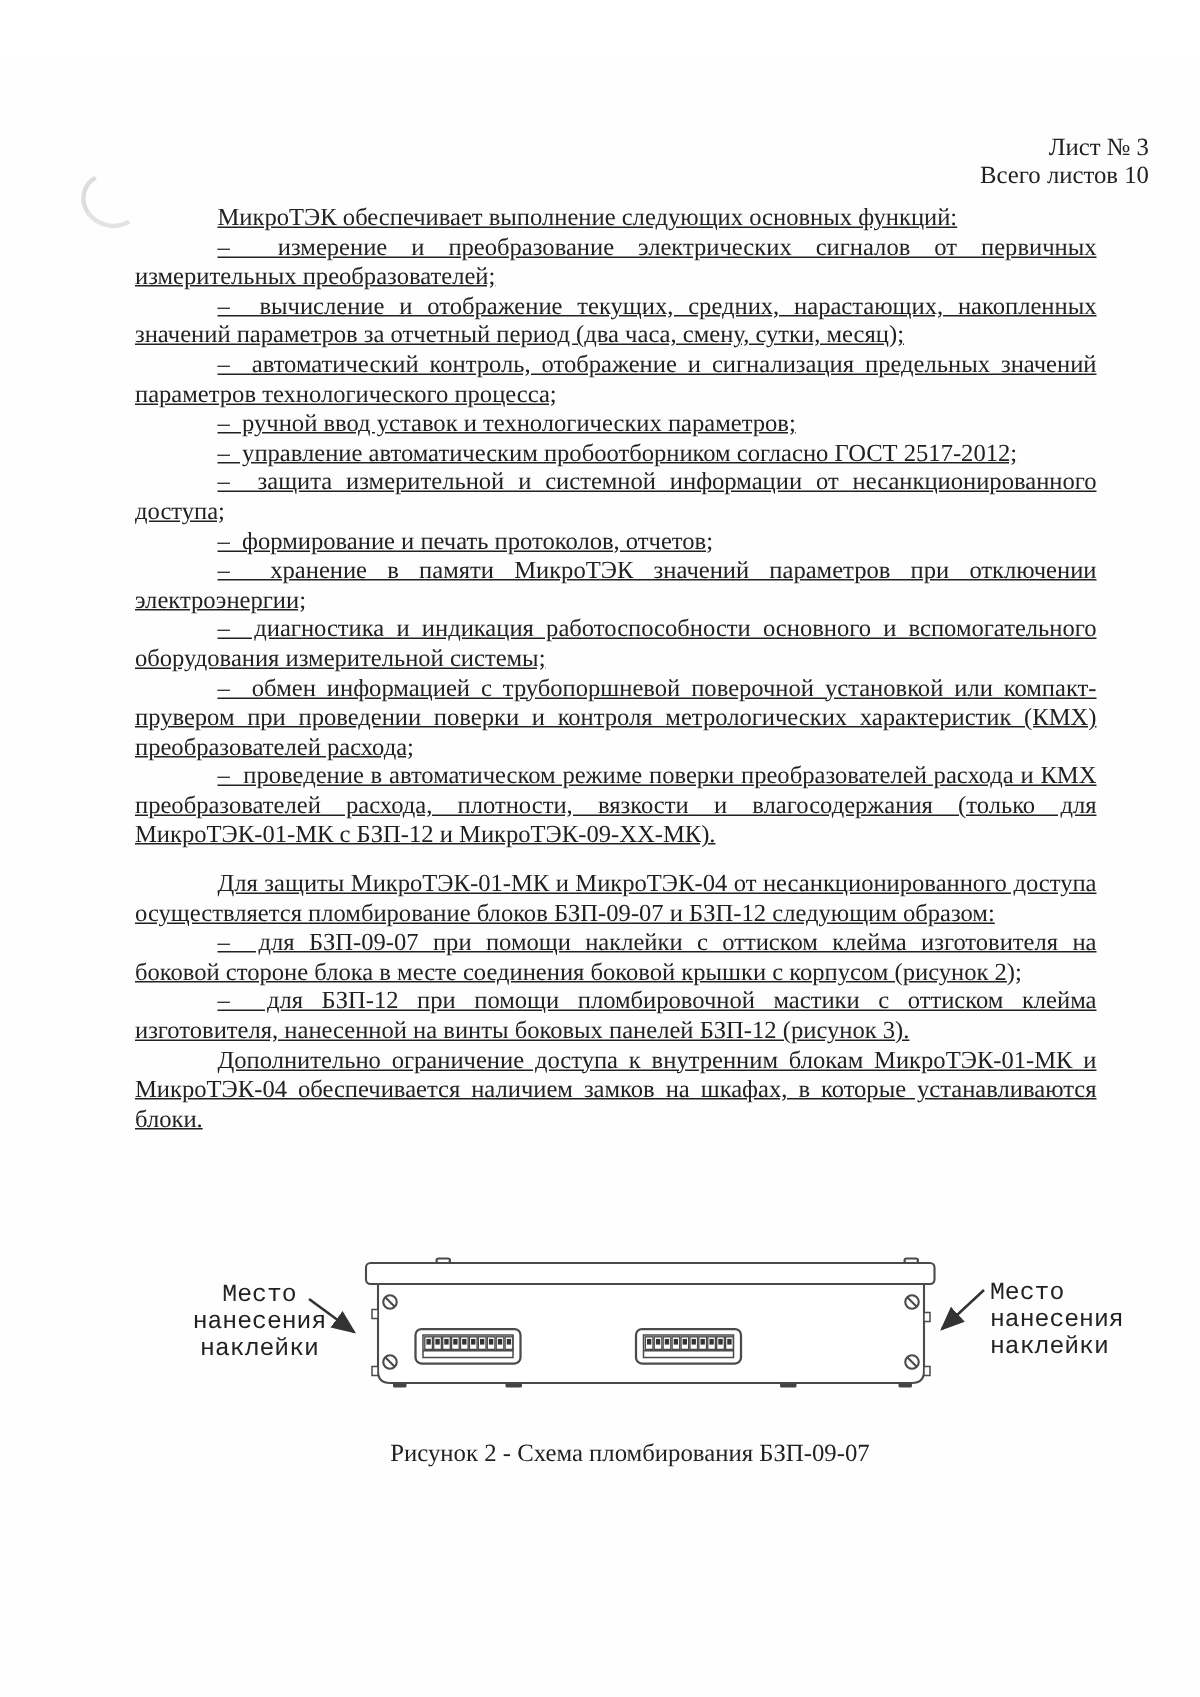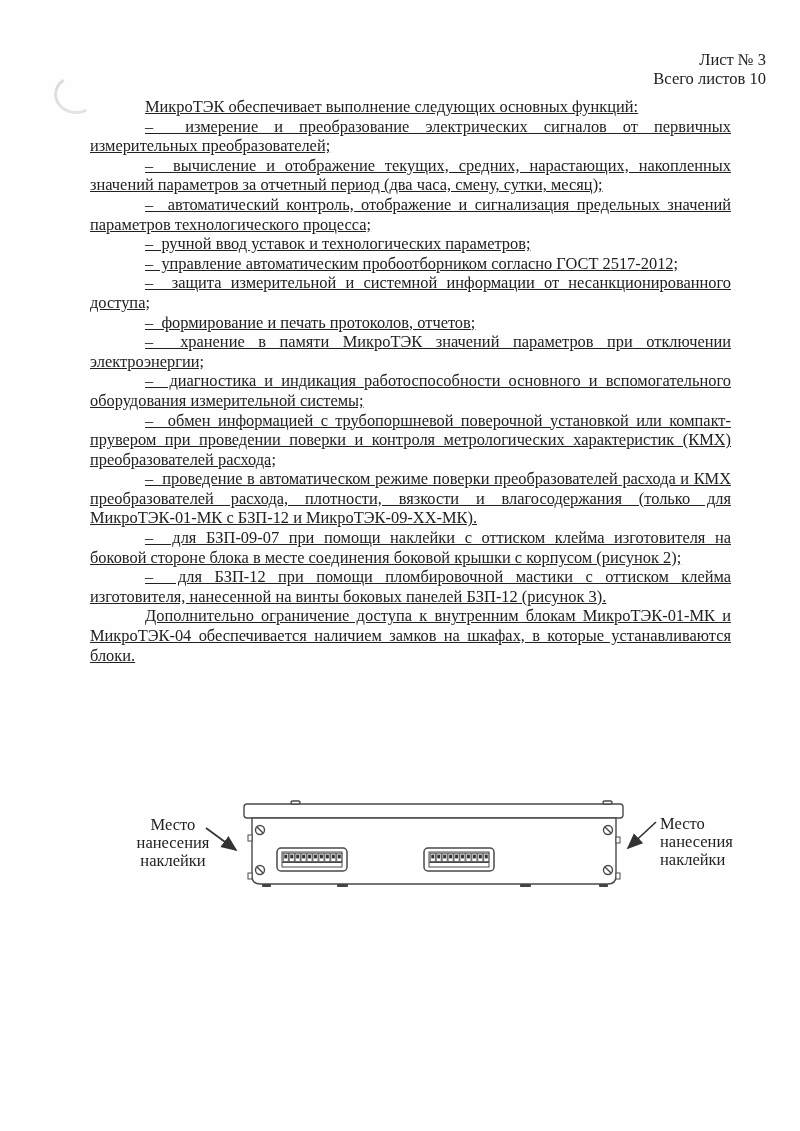--- a/index.html
+++ b/index.html
@@ -1,38 +1,38 @@
 <!DOCTYPE html>
 <html lang="ru"><head>
 <meta charset="utf-8">
 <style>
   html,body{margin:0;padding:0;}
   body{
     width:800px;height:1131px;position:relative;background:#ffffff;
     font-family:"Liberation Serif","DejaVu Serif",serif;color:#212121;
     overflow:hidden;
   }
-  .page{position:absolute;inset:0;background:#fefefe;}
+  .page{position:absolute;inset:0;background:#fefefe;margin-top:38px;}
   
   .artifact{
     position:absolute;left:54px;top:76px;width:36px;height:32px;
     border:3px solid transparent;border-left-color:#dcdedc;border-bottom-color:#e2e4e2;
     border-radius:50%;transform:rotate(12deg);
   }
   .header{
     position:absolute;top:51px;left:366px;width:400px;
     text-align:right;font-size:16.5px;line-height:18.5px;
   }
   .doc-body{
     position:absolute;top:97px;left:90px;width:641px;
     font-size:16.4px;line-height:19.6px;text-align:justify;
   }
   .doc-body p{margin:0;text-indent:55px;text-decoration:underline;}
   .doc-body .section-2{margin-top:13px;}
-  .figure{position:absolute;top:780px;left:0;width:800px;height:170px;}
+  .figure{position:absolute;top:780px;left:0;width:800px;height:170px;font-family:Liberation Mono, monospace;}
   .figure svg{position:absolute;left:0;top:0;}
   .fig-label{
     position:absolute;font-size:16.5px;line-height:18px;color:#222;
   }
   .fig-label.left{left:126px;top:36px;width:94px;text-align:center;}
   .fig-label.right{left:660px;top:35px;width:115px;text-align:left;}
   .caption{
     position:absolute;top:921px;left:90px;width:660px;
     text-align:center;font-size:16.5px;
   }
@@ -55,20 +55,21 @@
     <p>–&nbsp; вычисление и отображение текущих, средних, нарастающих, накопленных значений параметров за отчетный период (два часа, смену, сутки, месяц);</p>
     <p>–&nbsp; автоматический контроль, отображение и сигнализация предельных значений параметров технологического процесса;</p>
     <p>–&nbsp; ручной ввод уставок и технологических параметров;</p>
     <p>–&nbsp; управление автоматическим пробоотборником согласно ГОСТ 2517-2012;</p>
     <p>–&nbsp; защита измерительной и системной информации от несанкционированного доступа;</p>
     <p>–&nbsp; формирование и печать протоколов, отчетов;</p>
     <p>–&nbsp; хранение в памяти МикроТЭК значений параметров при отключении электроэнергии;</p>
     <p>–&nbsp; диагностика и индикация работоспособности основного и вспомогательного оборудования измерительной системы;</p>
     <p>–&nbsp; обмен информацией с трубопоршневой поверочной установкой или компакт-прувером при проведении поверки и контроля метрологических характеристик (КМХ) преобразователей расхода;</p>
     <p>–&nbsp; проведение в автоматическом режиме поверки преобразователей расхода и КМХ преобразователей расхода, плотности, вязкости и влагосодержания (только для МикроТЭК-01-МК с БЗП-12 и МикроТЭК-09-ХХ-МК).</p>
+    <p class="section-2">Для защиты МикроТЭК-01-МК и МикроТЭК-04 от несанкционированного доступа осуществляется пломбирование блоков БЗП-09-07 и БЗП-12 следующим образом:</p>
     <p>–&nbsp; для  БЗП-09-07 при помощи наклейки с оттиском клейма изготовителя на боковой стороне блока в месте соединения боковой крышки с корпусом (рисунок 2);</p>
     <p>–&nbsp; для БЗП-12 при помощи пломбировочной мастики с оттиском клейма изготовителя, нанесенной на винты боковых панелей БЗП-12 (рисунок 3).</p>
     <p>Дополнительно ограничение доступа к внутренним блокам МикроТЭК-01-МК и МикроТЭК-04 обеспечивается наличием замков на шкафах, в которые устанавливаются блоки.</p>
   </div>
 
   <div class="figure">
     <svg width="800" height="170" viewBox="0 0 800 170">
       <defs>
         <marker id="ah" markerWidth="11" markerHeight="9" refX="8.5" refY="4" orient="auto">
           <path d="M0,0 L9.5,4 L0,8 z" fill="#333"></path>
@@ -179,14 +180,15 @@
       <div>нанесения</div>
       <div>наклейки</div>
     </div>
     <div class="fig-label right">
       <div>Место</div>
       <div>нанесения</div>
       <div>наклейки</div>
     </div>
   </div>
 
+  <div class="caption">Рисунок 2 - Схема пломбирования БЗП-09-07</div>
 
 </div>
 
 </body></html>

